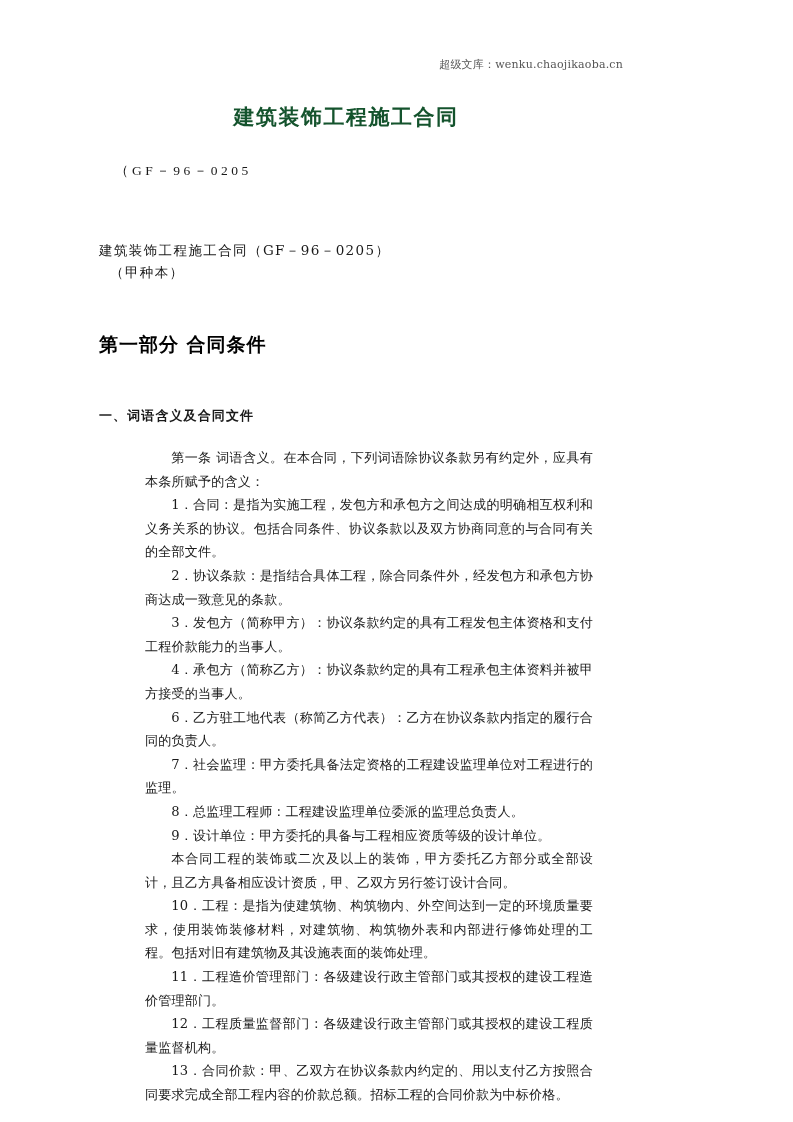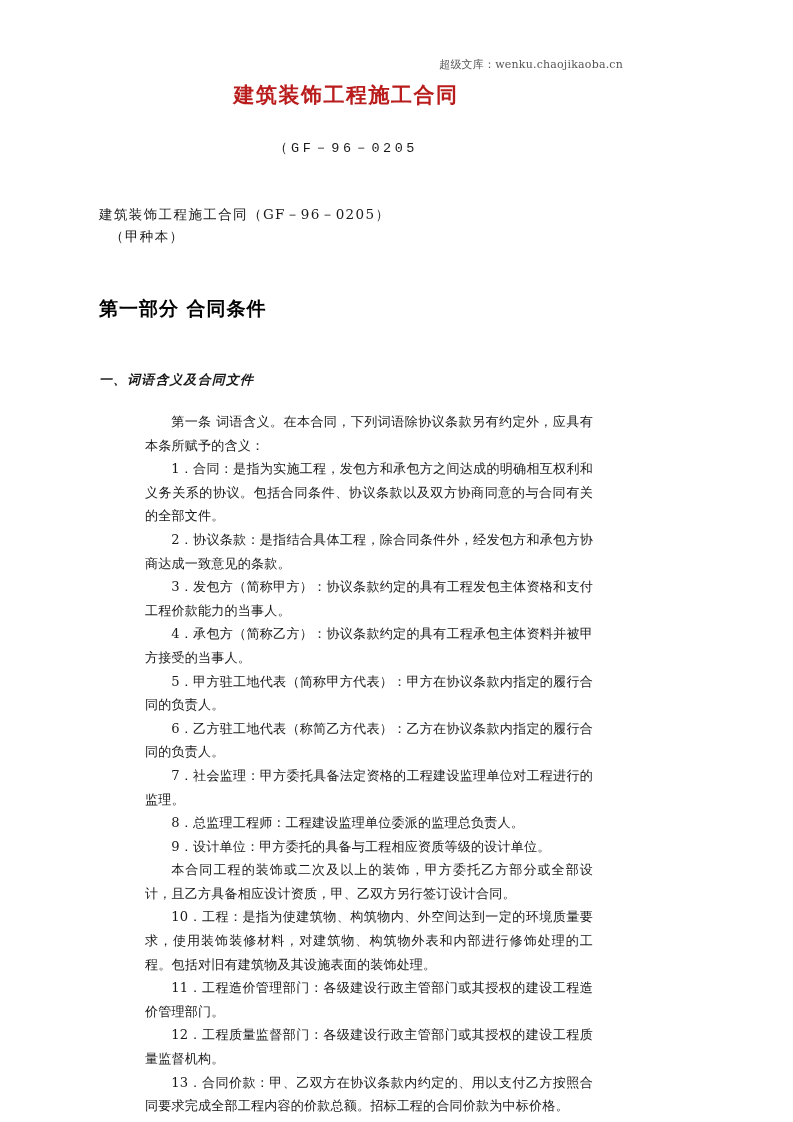--- a/index.html
+++ b/index.html
@@ -32,35 +32,35 @@
 
   
   .content {
     position: absolute;
     left: 99px;
     top: 0;
     width: 494px;
   }
 
   .doc-title {
-    margin: 15px;
-    padding-top: 66px;
+    margin: 0;
+    padding-top: 103px;
     text-align: center;
     font-family: "DejaVu Sans", "Liberation Sans", sans-serif;
     font-weight: bold;
     font-size: 21px;
     letter-spacing: 1.5px;
-    color: #b91c1c;
+    color: #14532d;
   }
 
   .doc-subtitle {
-    margin: 3px;
+    margin: 16px;
     padding-top: 15px;
-    text-align: center;
-    font-family: Liberation Mono, monospace;
+    text-align: left;
+    font-family: Liberation Serif, serif;
     font-size: 13.5px;
     letter-spacing: 3.5px;
     color: #1a1a1a;
   }
 
   .meta-block {
     margin: 0;
     padding-top: 43px;
     font-size: 13.5px;
     line-height: 22px;
@@ -81,21 +81,20 @@
     letter-spacing: 1px;
     color: #000000;
   }
 
   .section-title {
     margin: 0;
     padding-top: 49px;
     font-size: 13px;
     letter-spacing: 1.1px;
     color: #1a1a1a;
-    font-style: italic;
   }
 
   .body-block {
     padding-top: 21px;
     margin-left: 46px;
   }
 
   p.para {
     margin: 0;
     font-size: 13.1px;
@@ -130,21 +129,20 @@
     <h2 class="part-title">第一部分 合同条件</h2>
 
     <h3 class="section-title">一、词语含义及合同文件</h3>
 
     <div class="body-block">
       <p class="para indent">第一条 词语含义。在本合同，下列词语除协议条款另有约定外，应具有本条所赋予的含义：</p>
       <p class="para indent">1．合同：是指为实施工程，发包方和承包方之间达成的明确相互权利和义务关系的协议。包括合同条件、协议条款以及双方协商同意的与合同有关的全部文件。</p>
       <p class="para indent">2．协议条款：是指结合具体工程，除合同条件外，经发包方和承包方协商达成一致意见的条款。</p>
       <p class="para indent">3．发包方（简称甲方）：协议条款约定的具有工程发包主体资格和支付工程价款能力的当事人。</p>
       <p class="para indent">4．承包方（简称乙方）：协议条款约定的具有工程承包主体资料并被甲方接受的当事人。</p>
-      <p class="para indent">5．甲方驻工地代表（简称甲方代表）：甲方在协议条款内指定的履行合同的负责人。</p>
       <p class="para indent">6．乙方驻工地代表（称简乙方代表）：乙方在协议条款内指定的履行合同的负责人。</p>
       <p class="para indent">7．社会监理：甲方委托具备法定资格的工程建设监理单位对工程进行的监理。</p>
       <p class="para indent">8．总监理工程师：工程建设监理单位委派的监理总负责人。</p>
       <p class="para indent">9．设计单位：甲方委托的具备与工程相应资质等级的设计单位。</p>
       <p class="para indent">本合同工程的装饰或二次及以上的装饰，甲方委托乙方部分或全部设计，且乙方具备相应设计资质，甲、乙双方另行签订设计合同。</p>
       <p class="para indent">10．工程：是指为使建筑物、构筑物内、外空间达到一定的环境质量要求，使用装饰装修材料，对建筑物、构筑物外表和内部进行修饰处理的工程。包括对旧有建筑物及其设施表面的装饰处理。</p>
       <p class="para indent">11．工程造价管理部门：各级建设行政主管部门或其授权的建设工程造价管理部门。</p>
       <p class="para indent">12．工程质量监督部门：各级建设行政主管部门或其授权的建设工程质量监督机构。</p>
       <p class="para indent">13．合同价款：甲、乙双方在协议条款内约定的、用以支付乙方按照合同要求完成全部工程内容的价款总额。招标工程的合同价款为中标价格。</p>
     </div>

